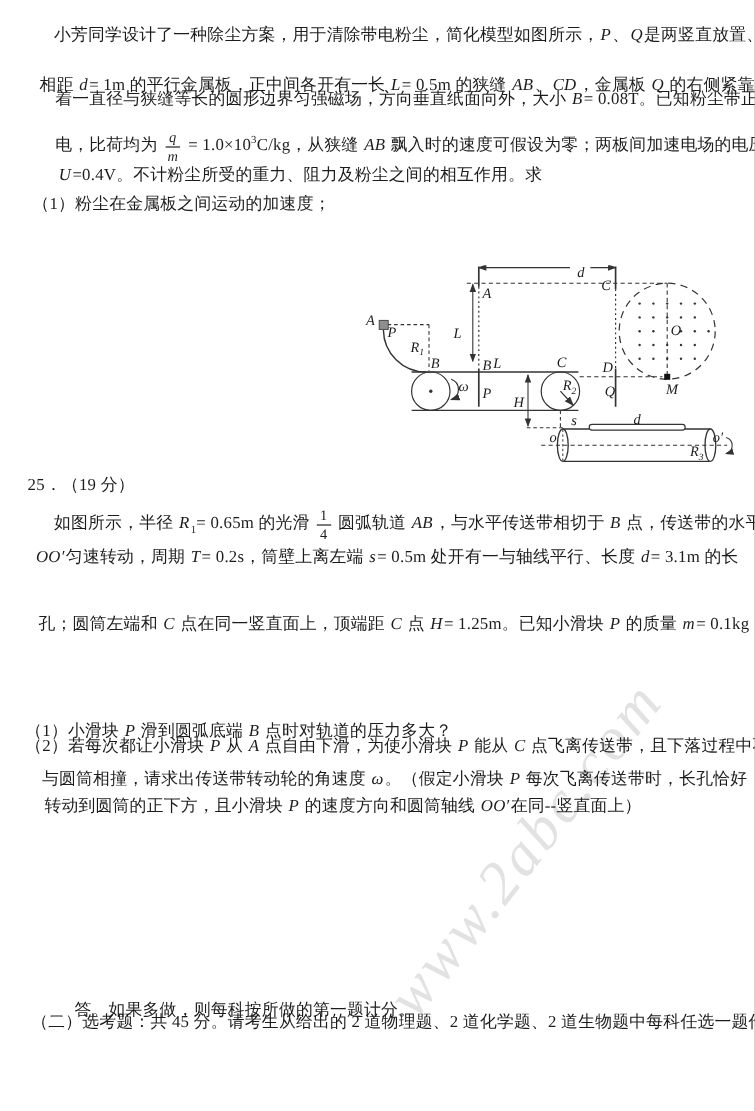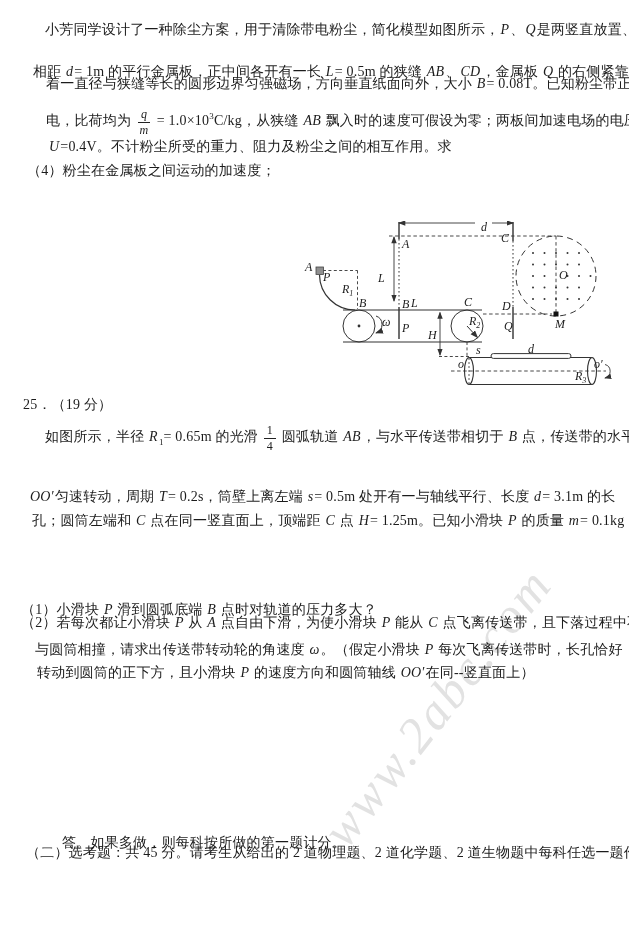--- a/index.html
+++ b/index.html
@@ -28,21 +28,21 @@
 <div class="page">
   <div class="watermark">www.2abc.com</div>
 
   <div class="doc">
 
     <div class="line" style="left:45px;top:20px">小芳同学设计了一种除尘方案，用于清除带电粉尘，简化模型如图所示，<span class="var">P</span>、<span class="var">Q</span>是两竖直放置、</div>
     <div class="line" style="left:33px;top:62px">相距 <span class="var">d</span>= 1m 的平行金属板，正中间各开有一长 <span class="var">L</span>= 0.5m 的狭缝 <span class="var">AB</span>、<span class="var">CD</span>，金属板 <span class="var">Q</span> 的右侧紧靠</div>
     <div class="line" style="left:46px;top:74px">着一直径与狭缝等长的圆形边界匀强磁场，方向垂直纸面向外，大小 <span class="var">B</span>= 0.08T。已知粉尘带正</div>
     <div class="line tall" style="left:46px;top:98px">电，比荷均为 <span class="frac var"><span class="fn">q</span><span class="fd">m</span></span> = 1.0×10<sup>3</sup>C/kg，从狭缝 <span class="var">AB</span> 飘入时的速度可假设为零；两板间加速电场的电压</div>
     <div class="line" style="left:48px;top:137px"><span class="var">U</span>=0.4V。不计粉尘所受的重力、阻力及粉尘之间的相互作用。求</div>
-    <div class="line" style="left:27px;top:161px">（4）粉尘在金属板之间运动的加速度；</div>
+    <div class="line" style="left:27px;top:161px">（1）粉尘在金属板之间运动的加速度；</div>
 
     <svg class="diagram" width="322" height="176" viewBox="0 0 322 176">
       <defs>
         <marker id="mE" markerWidth="9" markerHeight="8" refX="7" refY="3" orient="auto">
             <path d="M0,0L8,3L0,6Z" fill="#333"></path>
           </marker>
         <marker id="mS" markerWidth="9" markerHeight="8" refX="1" refY="3" orient="auto">
             <path d="M8,0L0,3L8,6Z" fill="#333"></path>
           </marker>
       </defs>
@@ -145,21 +145,21 @@
           <text x="177" y="133">s</text>
           <text x="229" y="132">d</text>
           <text x="159" y="147">o</text>
           <text x="295" y="147">o′</text>
           <text x="276" y="159">R<tspan font-size="8" dy="3">3</tspan></text>
         </g>
     </svg>
 
     <div class="line" style="left:23px;top:395px">25．（19 分）</div>
     <div class="line tall" style="left:45px;top:419px">如图所示，半径 <span class="var">R</span><sub>1</sub>= 0.65m 的光滑 <span class="frac"><span class="fn">1</span><span class="fd">4</span></span> 圆弧轨道 <span class="var">AB</span>，与水平传送带相切于 <span class="var">B</span> 点，传送带的水平</div>
-    <div class="line" style="left:29px;top:487px"><span class="var">OO′</span>匀速转动，周期 <span class="var">T</span>= 0.2s，筒壁上离左端 <span class="var">s</span>= 0.5m 处开有一与轴线平行、长度 <span class="var">d</span>= 3.1m 的长</div>
+    <div class="line" style="left:29px;top:455px"><span class="var">OO′</span>匀速转动，周期 <span class="var">T</span>= 0.2s，筒壁上离左端 <span class="var">s</span>= 0.5m 处开有一与轴线平行、长度 <span class="var">d</span>= 3.1m 的长</div>
     <div class="line" style="left:32px;top:511px">孔；圆筒左端和 <span class="var">C</span> 点在同一竖直面上，顶端距 <span class="var">C</span> 点 <span class="var">H</span>= 1.25m。已知小滑块 <span class="var">P</span> 的质量 <span class="var">m</span>= 0.1kg，</div>
     <div class="line" style="left:21px;top:600px">（1）小滑块 <span class="var">P</span> 滑到圆弧底端 <span class="var">B</span> 点时对轨道的压力多大？</div>
     <div class="line" style="left:21px;top:613px">（2）若每次都让小滑块 <span class="var">P</span> 从 <span class="var">A</span> 点自由下滑，为使小滑块 <span class="var">P</span> 能从 <span class="var">C</span> 点飞离传送带，且下落过程中不</div>
     <div class="line" style="left:35px;top:640px">与圆筒相撞，请求出传送带转动轮的角速度 <span class="var">ω</span>。（假定小滑块 <span class="var">P</span> 每次飞离传送带时，长孔恰好</div>
     <div class="line" style="left:37px;top:663px">转动到圆筒的正下方，且小滑块 <span class="var">P</span> 的速度方向和圆筒轴线 <span class="var">OO′</span>在同--竖直面上）</div>
 
     <div class="line" style="left:26px;top:843px">（二）选考题：共 45 分。请考生从给出的 2 道物理题、2 道化学题、2 道生物题中每科任选一题作</div>
     <div class="line" style="left:62px;top:833px">答。如果多做，则每科按所做的第一题计分。</div>
   </div>
 </div>

